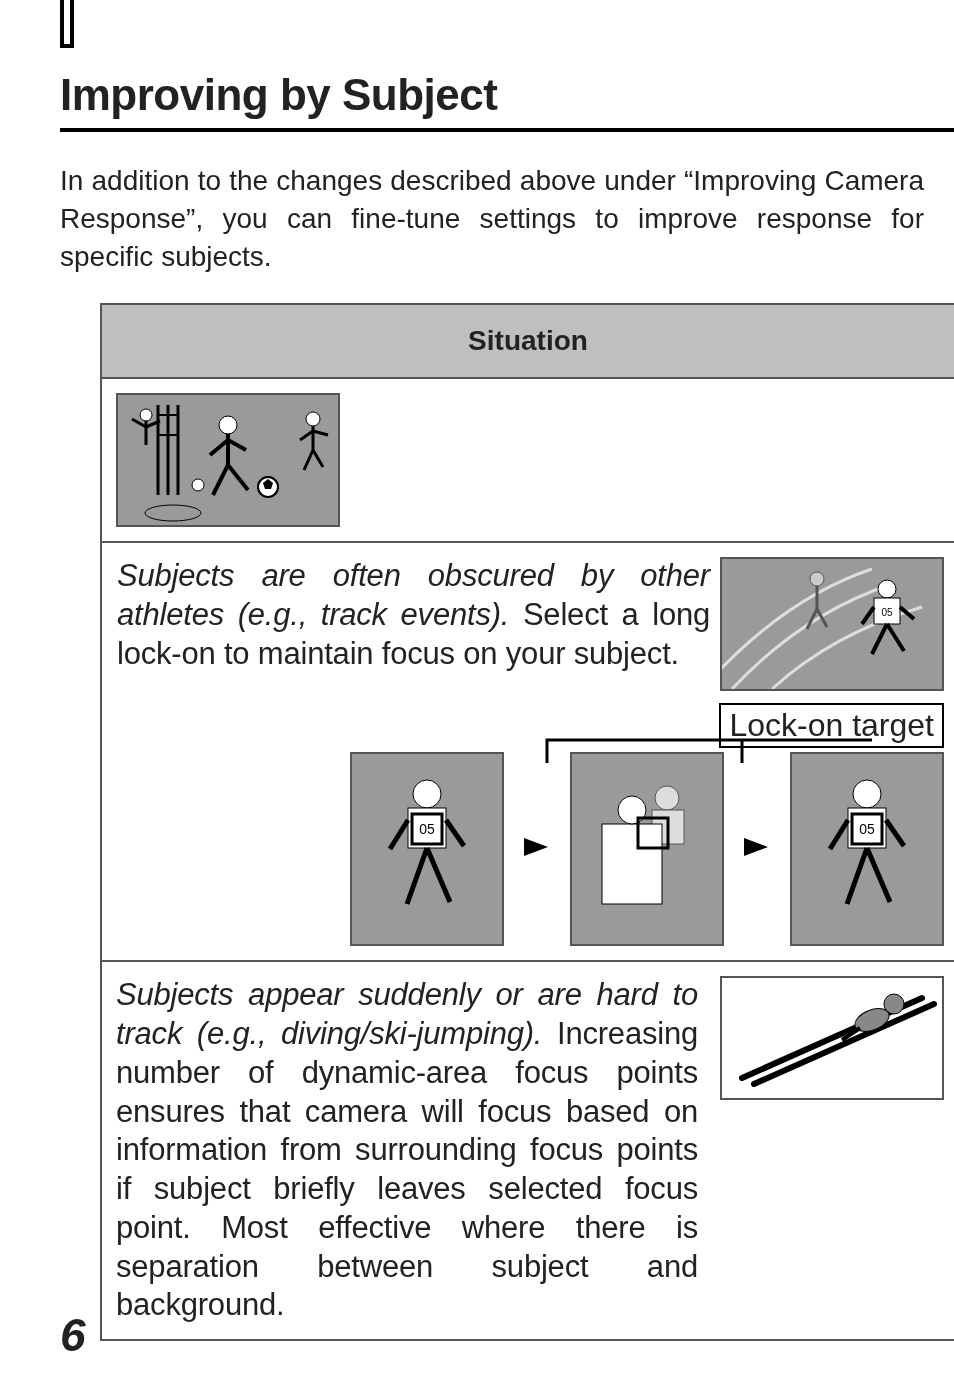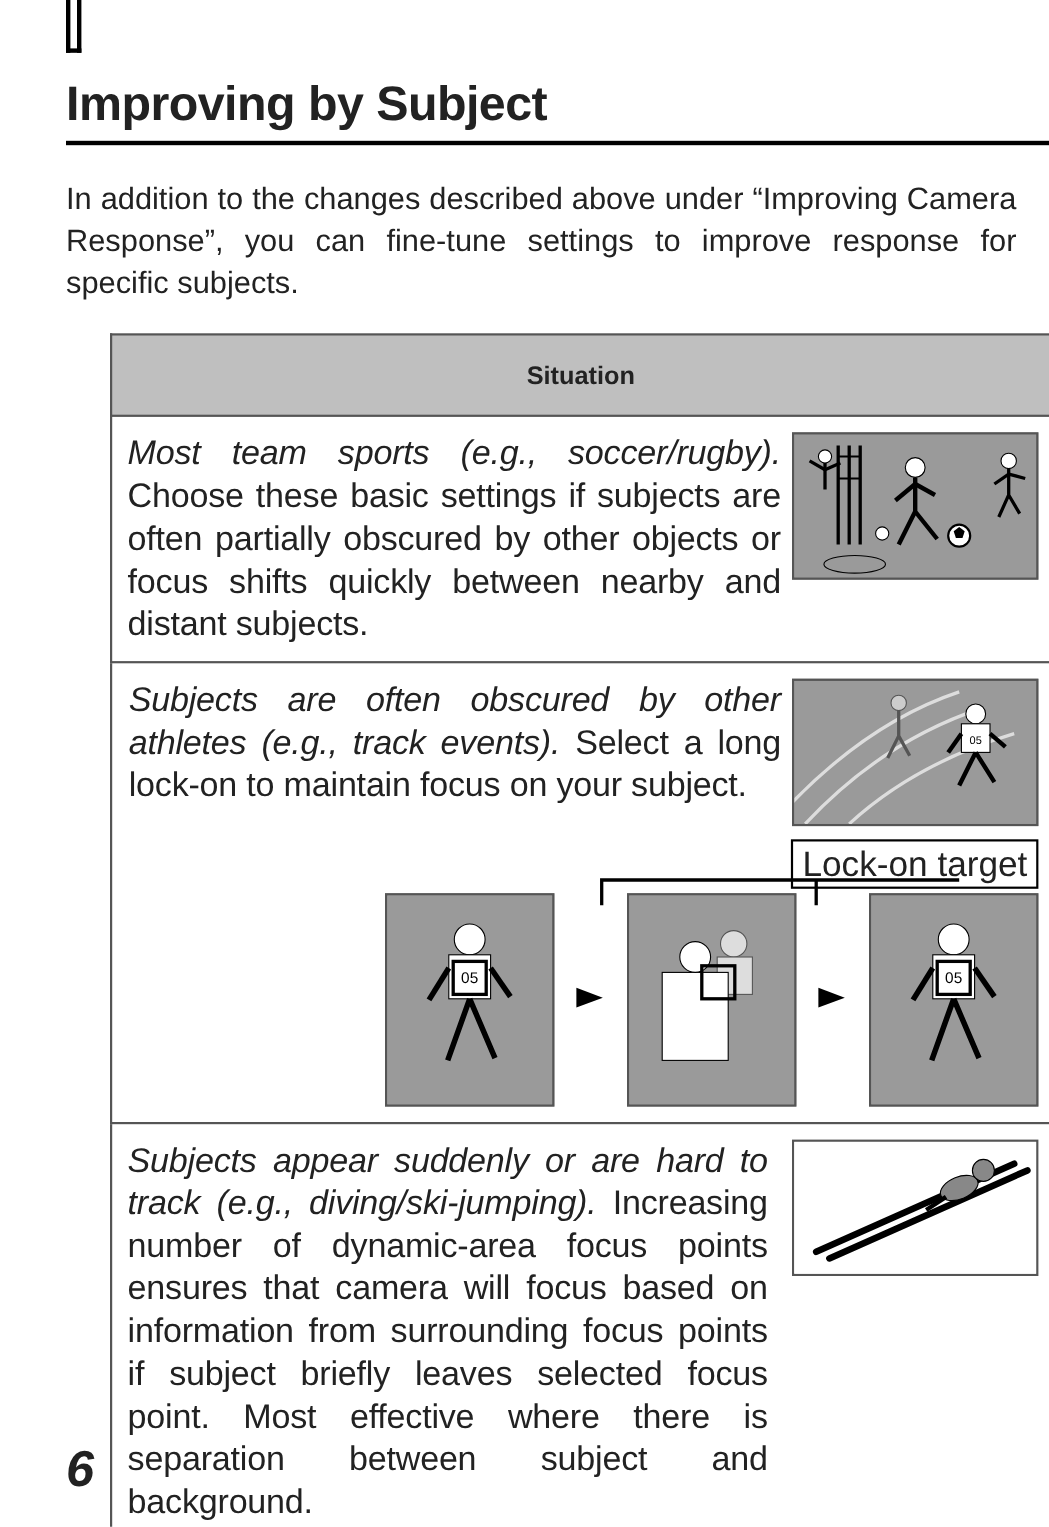--- a/index.html
+++ b/index.html
@@ -53,21 +53,21 @@
     margin-left: 40px;
   }
   table.situation {
     border-collapse: collapse;
     width: 100%;
     table-layout: fixed;
   }
   table.situation th {
     background: #bfbfbf;
     font-weight: 700;
-    font-size: 23px;
+    font-size: 28px;
     padding: 14px 8px;
     border: 2px solid #555;
     border-right: none;
     text-align: center;
     height: 74px;
     box-sizing: border-box;
   }
   table.situation td {
     border: 2px solid #555;
     border-right: none;
@@ -180,23 +180,20 @@
     <thead>
       <tr>
             <th>Situation</th>
           </tr>
     </thead>
     <tbody>
 
       <tr>
         <td>
           <div class="cell-inner">
-            <div class="cell-text">
-              <span class="lead">Most team sports (e.g., soccer/rugby).</span><span> Choose these basic settings if subjects are often partially obscured by other objects or focus shifts quickly between nearby and distant subjects.</span>
-            </div>
             <div class="thumb">
               <svg viewBox="0 0 220 130">
                 <rect x="0" y="0" width="220" height="130" fill="#9a9a9a"></rect>
 
                 <line x1="40" y1="10" x2="40" y2="100" stroke="#000" stroke-width="3"></line>
                 <line x1="50" y1="10" x2="50" y2="100" stroke="#000" stroke-width="3"></line>
                 <line x1="60" y1="10" x2="60" y2="100" stroke="#000" stroke-width="3"></line>
                 <line x1="40" y1="20" x2="60" y2="20" stroke="#000" stroke-width="2"></line>
                 <line x1="40" y1="40" x2="60" y2="40" stroke="#000" stroke-width="2"></line>
 

